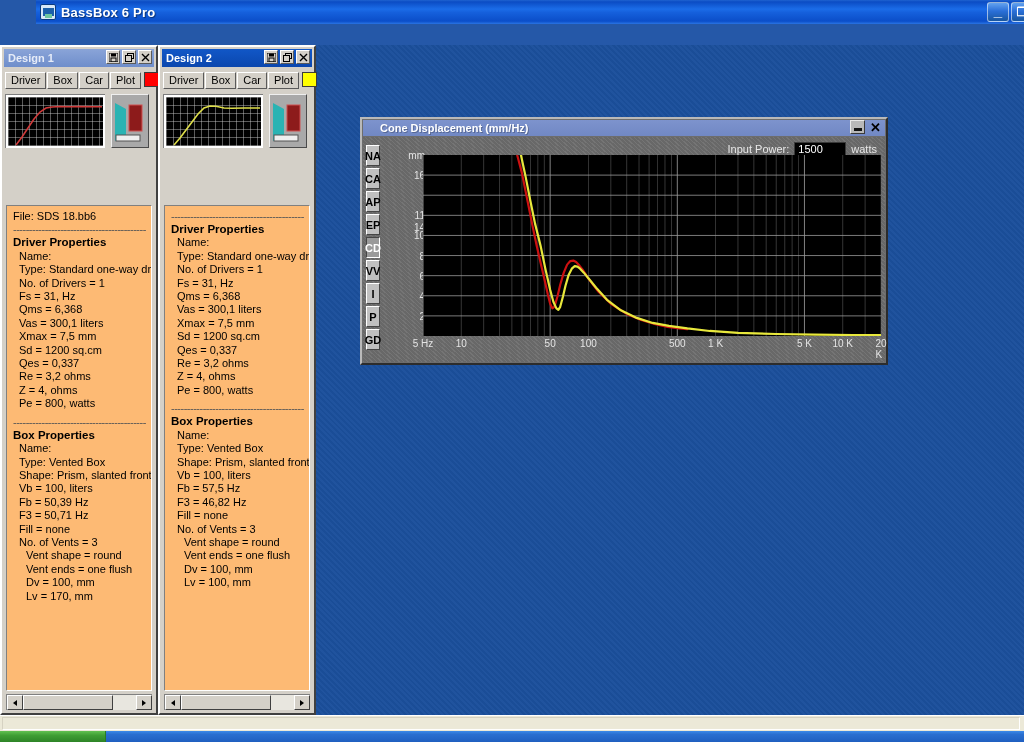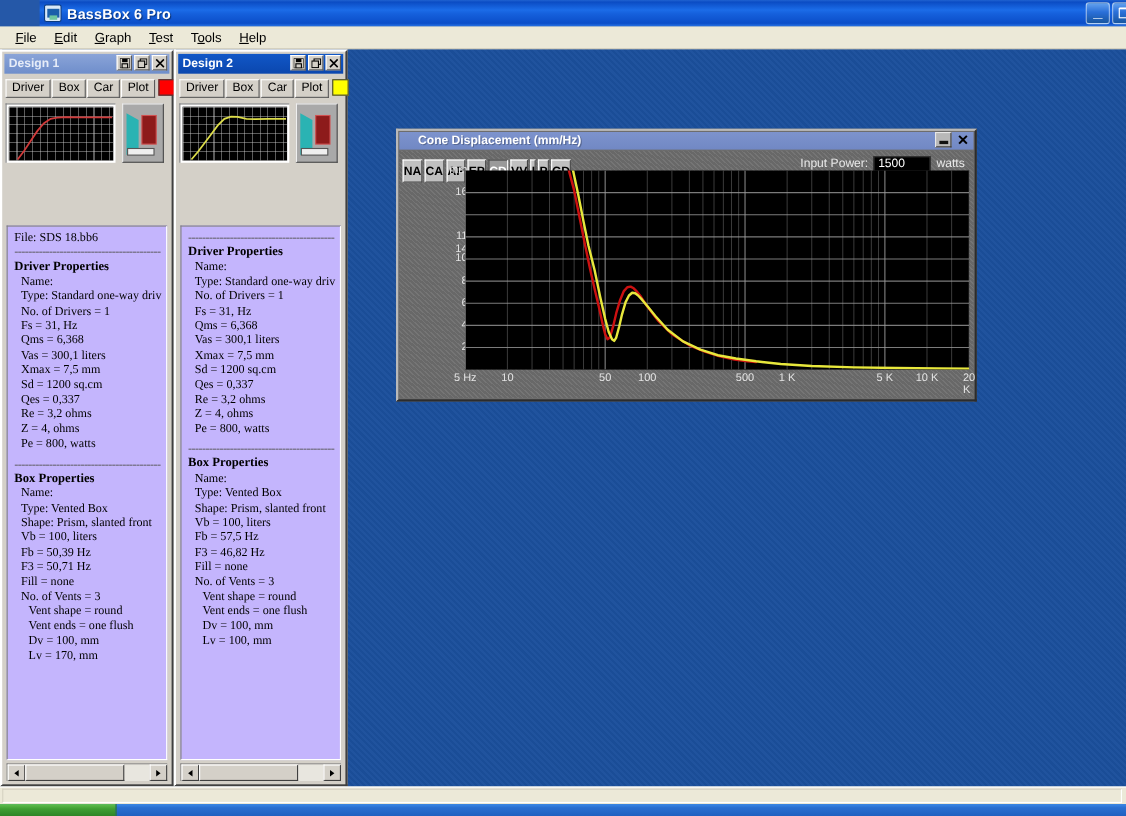--- a/index.html
+++ b/index.html
@@ -116,25 +116,24 @@
   }
   .thumb-plot svg{ position:absolute; left:0; top:0; }
   .thumb-box{
     width:38px; height:54px; background:#a9a9a9; position:relative;
     border-left:1px solid #efefef; border-top:1px solid #efefef;
     border-right:1px solid #4a4a4a; border-bottom:1px solid #4a4a4a;
   }
 
   .info{
     position:absolute; left:4px; right:4px; top:158px; bottom:22px;
-    background:#c4b5fd; overflow:hidden;
+    background:#fdba74; overflow:hidden;
     border-left:1px solid #808080; border-top:1px solid #808080;
     border-right:1px solid #fff; border-bottom:1px solid #fff;
     padding:4px 3px 0 6px;
-    font-family:Liberation Serif, serif;
   }
   .info .ln{ font-size:11px; line-height:13.4px; color:#000; white-space:nowrap; }
   .info .hd{ font-weight:bold; font-size:11.5px; padding-top:1px; }
   .info .rule{ color:#555; letter-spacing:-0.5px; font-size:11px; line-height:12px;
     overflow:hidden; white-space:nowrap; }
   .info .ind1{ padding-left:6px; }
   .info .ind2{ padding-left:13px; }
   .info .gap{ height:5px; }
 
   .hscroll{
@@ -195,21 +194,21 @@
     position:absolute; right:8px; top:5px; display:flex; align-items:center; gap:5px;
   }
   .power .lab{ font-size:11px; color:#e8e8e8; }
   .power .field{
     width:52px; height:14px; background:#000; color:#fff; font-size:11px;
     padding:0 3px; display:flex; align-items:center;
     border:1px solid #3a3a3a;
   }
   .vbtns{
     position:absolute; left:3px; top:8px; width:14px;
-    display:flex; flex-direction:row; gap:2px;
+    display:flex; flex-direction:column; gap:2px;
   }
   .vbtn{
     height:21px; background:#c0c0c0; font-size:11px; font-weight:bold;
     color:#000; display:flex; align-items:center; justify-content:center;
     border-left:1px solid #fff; border-top:1px solid #fff;
     border-right:1px solid #454545; border-bottom:1px solid #454545;
   }
   .vbtn.sel{
     background:#9a9a9a; color:#fff;
     border-left:1px solid #454545; border-top:1px solid #454545;
@@ -266,28 +265,20 @@
       </div>
       <div class="tb-btn">
         <span class="g">❐</span>
       </div>
       <div class="tb-btn close">
         <span class="g">✕</span>
       </div>
     </div>
   </div>
 
-  <div class="menubar" id="menubar">
-      <div class="menu-item"><u>F</u>ile</div>
-      <div class="menu-item"><u>E</u>dit</div>
-      <div class="menu-item"><u>G</u>raph</div>
-      <div class="menu-item"><u>T</u>est</div>
-      <div class="menu-item">T<u>o</u>ols</div>
-      <div class="menu-item"><u>H</u>elp</div>
-    </div>
 
   <div class="mdi">
 
     <div class="design d1">
       <div class="d-title">
         <span class="lbl">Design 1</span>
         <div class="d-tbtns">
           <div class="d-tbtn">
             <svg width="9" height="9" viewBox="0 0 9 9">
                 <rect x="0" y="0" width="9" height="9" fill="none" stroke="#000"></rect>

